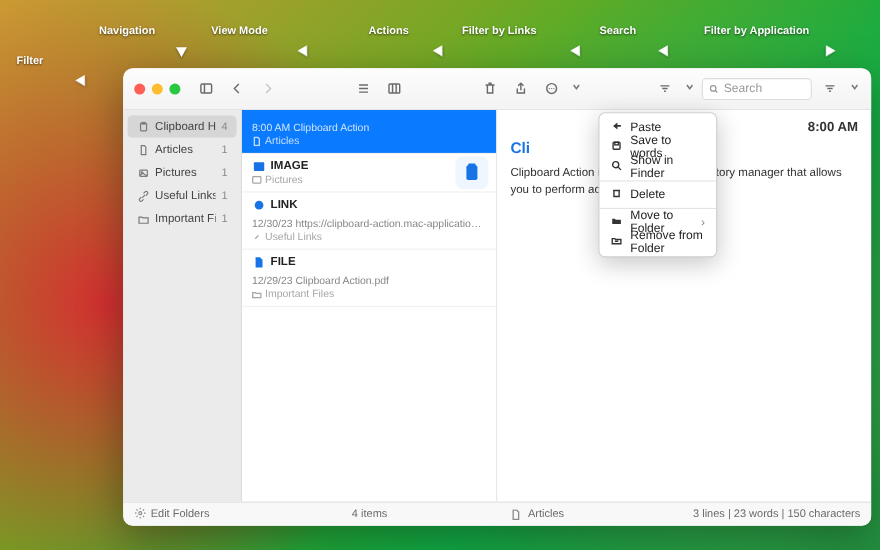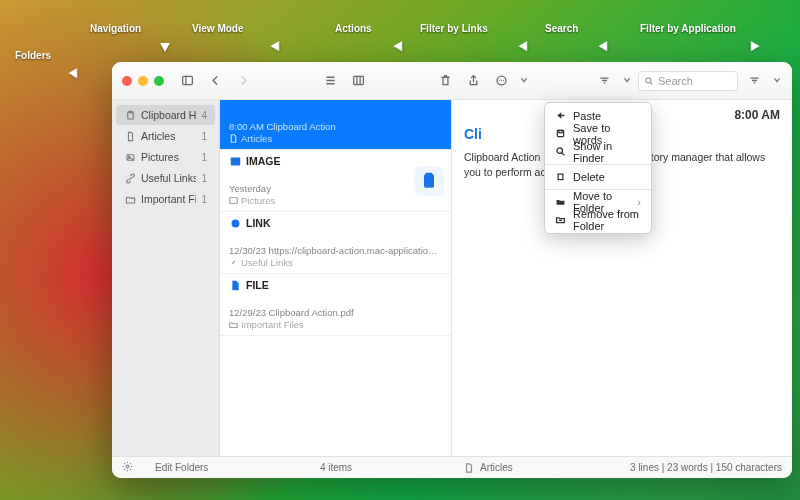--- a/index.html
+++ b/index.html
@@ -28,37 +28,37 @@
 .sRow .ic{width:12px;display:flex;justify-content:center;color:#7a7a7a}
 .sRow .ic svg{width:11px;height:11px;stroke:#7a7a7a;stroke-width:1.6;fill:none}
 .sRow .lab{flex:1;white-space:nowrap;overflow:hidden}
 .sRow .ct{color:#888;font-size:10px}
 .list{width:232px;border-right:1px solid #e6e6e6;overflow:hidden}
 .item{padding:5px 9px;border-bottom:1px solid #f0f0f0;position:relative}
 .item.sel{background:#0a7aff;color:#fff}
 .item .kind{display:flex;align-items:center;gap:5px;font-size:10.5px;font-weight:700}
 .item .kind .ki{width:12px;height:12px;display:inline-flex;align-items:center;justify-content:center}
 .item .kind .ki svg{width:11px;height:11px}
-.item .meta{font-size:9.5px;margin-top:16px;opacity:.8;white-space:nowrap;overflow:hidden;text-overflow:ellipsis}
+.item .meta{font-size:9.5px;margin-top:6px;opacity:.8;white-space:nowrap;overflow:hidden;text-overflow:ellipsis}
 .item .fold{font-size:9.5px;margin-top:1px;display:flex;align-items:center;gap:3px;opacity:.75}
 .item .fold svg{width:9px;height:9px;stroke:currentColor;stroke-width:1.6;fill:none}
 .appicon{position:absolute;right:7px;top:50%;transform:translateY(-50%);width:30px;height:30px;border-radius:7px;background:#f0f6ff;display:flex;align-items:center;justify-content:center}
 .appicon svg{width:20px;height:20px;fill:#1773e6}
 .detail{flex:1;padding:10px 12px;position:relative;color:#333;font-size:11px}
 .dTime{position:absolute;right:12px;top:8px;font-size:12px;font-weight:600}
 .dTitle{color:#1773e6;font-weight:700;font-size:14px;margin-top:16px}
 .dBody{font-size:10.5px;margin-top:8px;line-height:1.4}
 .menu{position:absolute;left:432px;top:40px;width:108px;background:#fff;border:1px solid #d0d0d0;border-radius:6px;box-shadow:0 6px 22px rgba(0,0,0,.22);padding:4px 0;font-size:11px;z-index:10}
 .mrow{display:flex;align-items:center;height:18px;padding:0 10px;gap:7px;color:#222}
 .mrow svg{width:11px;height:11px;stroke:#333;stroke-width:1.6;fill:none}
 .mrow .fill svg{fill:#333;stroke:none}
 .mrow .sub{margin-left:auto;color:#888}
 .msep{height:1px;background:#e3e3e3;margin:3px 0}
 .status{height:22px;border-top:1px solid #e0e0e0;display:flex;align-items:center;font-size:10px;color:#6a6a6a;background:#f8f8f8}
-.status .cell{padding:0 10px;display:flex;align-items:center;gap:22px}
+.status .cell{padding:0 10px;display:flex;align-items:center;gap:4px}
 .status .gear svg{width:11px;height:11px;stroke:#8a8a8a;stroke-width:1.5;fill:none}
 .status .c1{width:108px}
 .status .c2{width:232px;text-align:center;justify-content:center}
 .status .c3{padding-left:12px;gap:6px}
 .status .mid{flex:1}
 .callouts{position:absolute;inset:0;pointer-events:none}
 .co{position:absolute;color:#fff;font-size:10px;font-weight:700;text-shadow:0 1px 2px rgba(0,0,0,.6)}
 .arrow{position:absolute;width:0;height:0;border-left:5px solid transparent;border-right:5px solid transparent;border-top:9px solid #fff;filter:drop-shadow(0 1px 1px rgba(0,0,0,.4))}
 .arrow.dl{transform:rotate(30deg)}
 .arrow.dr{transform:rotate(-30deg)}
@@ -234,21 +234,20 @@
             </svg>
           </div>
         <div class="kind" style="color:#222">
             <span class="ki">
               <svg viewBox="0 0 14 14">
                 <rect x="1" y="2" width="12" height="10" rx="1" fill="#1773e6"></rect>
               </svg>
             </span>
             <span>IMAGE</span>
           </div>
-        <div class="meta" style="color:#666">Yesterday</div>
         <div class="fold" style="color:#888">
             <svg viewBox="0 0 12 12">
               <rect x="1" y="2" width="10" height="8" rx="1"></rect>
             </svg>
             <span>Pictures</span>
           </div>
       </div>
       <div class="item">
         <div class="kind" style="color:#222">
             <span class="ki">
@@ -352,21 +351,21 @@
         <span><svg viewBox="0 0 14 14">
             <path d="M2 5h3l1 1h6v5H2z"></path>
             <line x1="5" y1="8" x2="9" y2="8"></line>
           </svg></span>
         <span>Remove from Folder</span>
       </div>
   </div>
 </div>
 
 <div class="callouts">
-  <div class="co" style="left:15px;top:50px">Folders</div>
+  <div class="co" style="left:15px;top:50px">Filter</div>
   <div class="arrow dr" style="left:70px;top:70px"></div>
   <div class="co" style="left:90px;top:23px">Navigation</div>
   <div class="arrow" style="left:160px;top:43px"></div>
   <div class="co" style="left:192px;top:23px">View Mode</div>
   <div class="arrow dr" style="left:272px;top:43px"></div>
   <div class="co" style="left:335px;top:23px">Actions</div>
   <div class="arrow dr" style="left:395px;top:43px"></div>
   <div class="co" style="left:420px;top:23px">Filter by Links</div>
   <div class="arrow dr" style="left:520px;top:43px"></div>
   <div class="co" style="left:545px;top:23px">Search</div>

